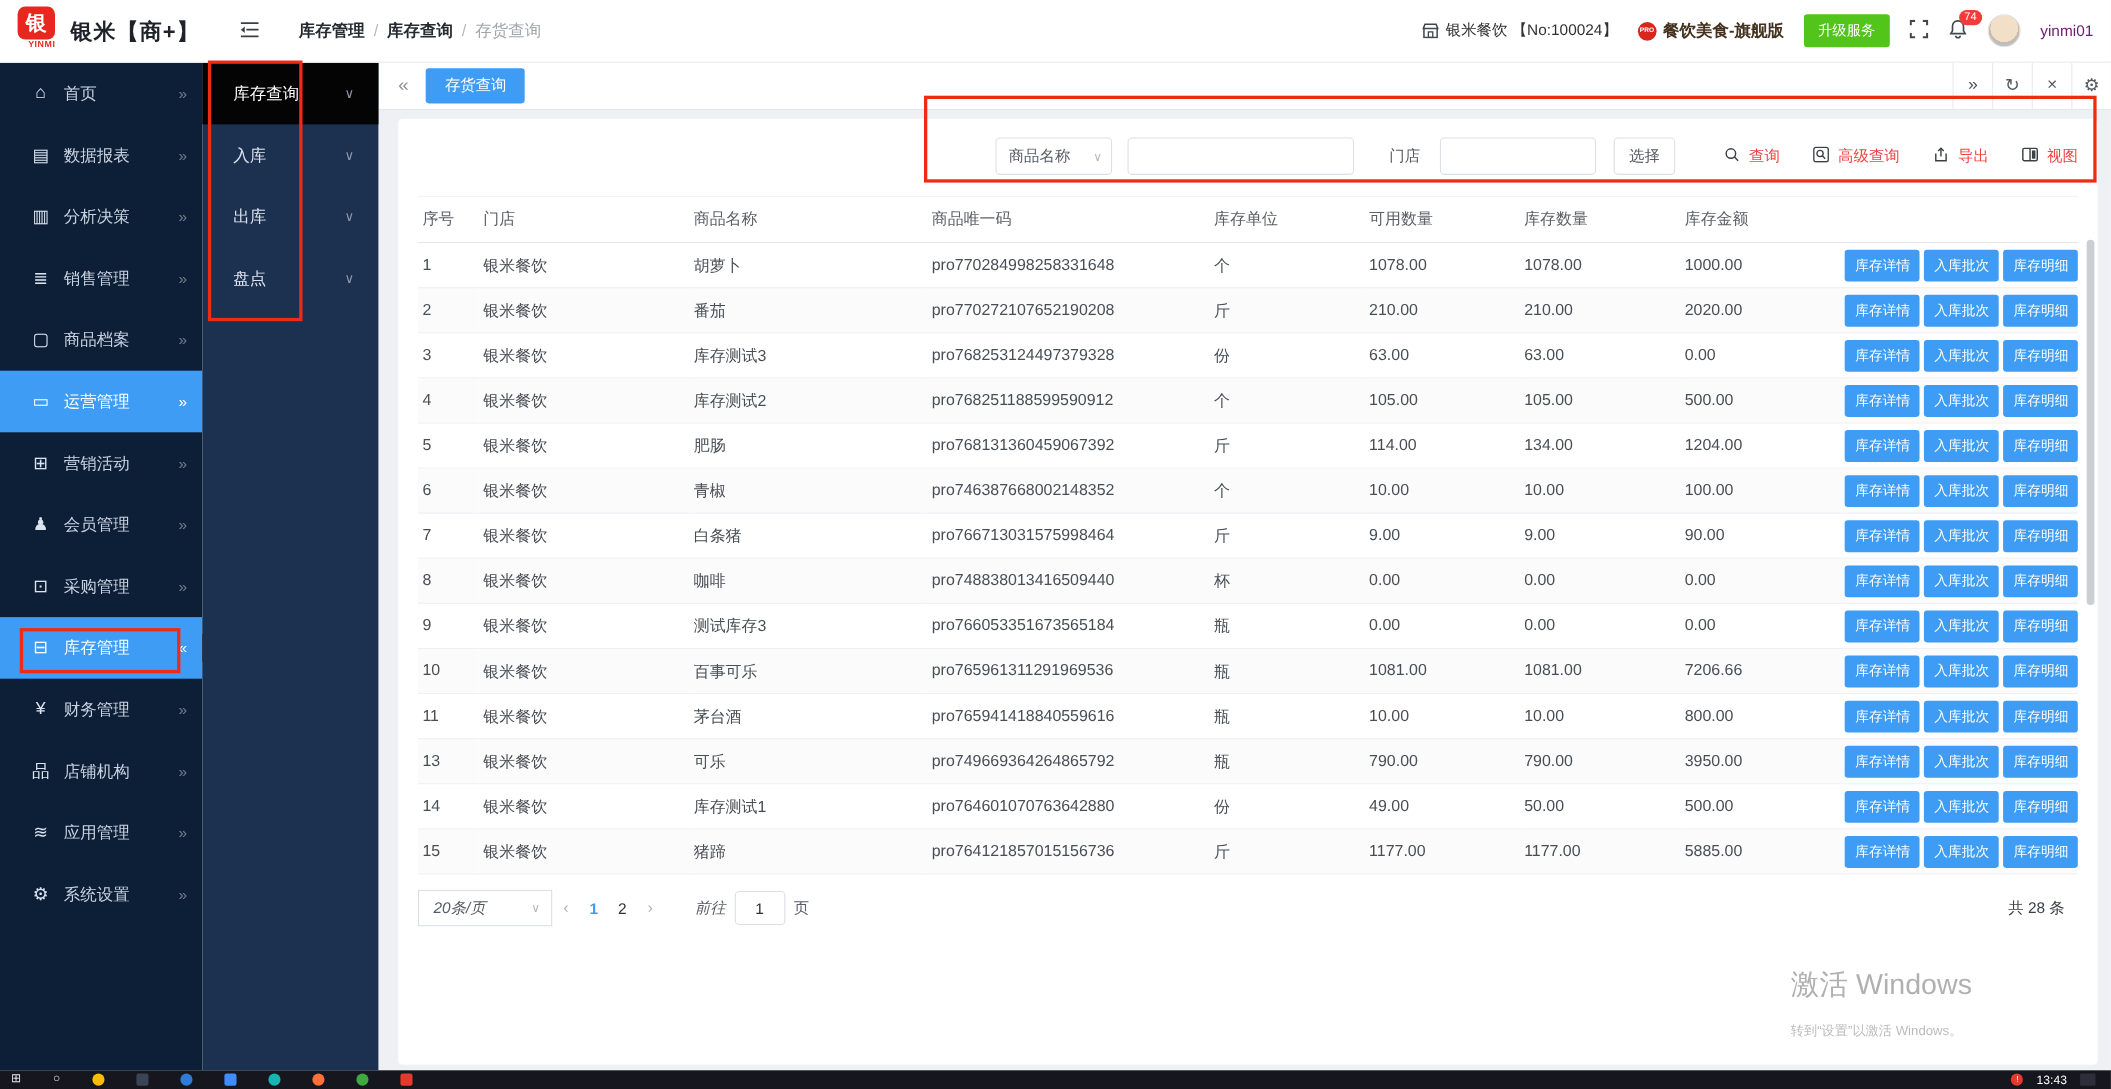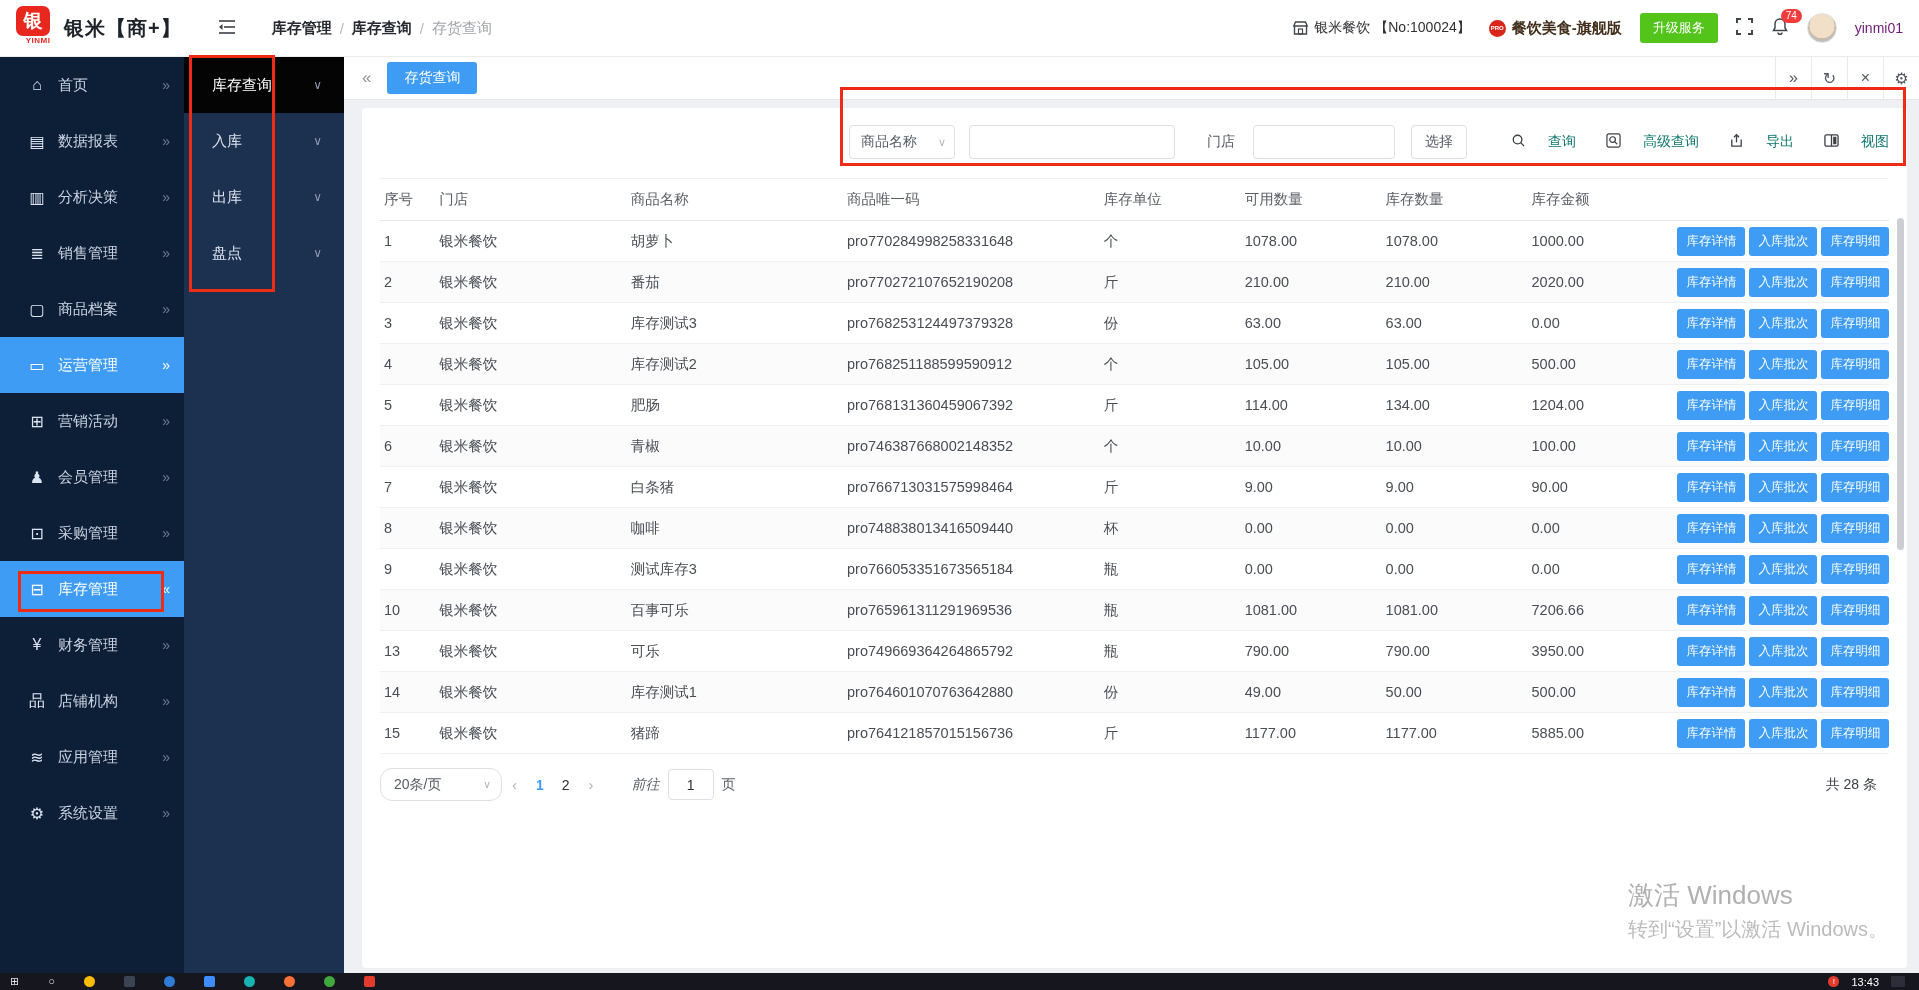--- a/index.html
+++ b/index.html
@@ -69,49 +69,49 @@
     align-items:center; padding:0 8px 0 11px; color:#565b63; font-size:14px; cursor:pointer; }
   .f-select .chev { margin-left:auto; color:#b4b7bd; font-size:11px; }
   .f-input { height:34px; border:1px solid #dcdfe6; border-radius:4px; font-family:inherit;
     font-size:14px; padding:0 10px; color:#303133; }
   .f-input.w1 { width:206px; }
   .f-input.w2 { width:142px; margin-left:4px; }
   .f-label { color:#565b63; font-size:14px; margin-left:18px; }
   .f-btn { height:34px; padding:0 13px; background:#fff; border:1px solid #dcdfe6; border-radius:4px;
     color:#565b63; font-size:14px; cursor:pointer; font-family:inherit; margin-left:2px; }
   .f-actions { display:flex; align-items:center; gap:30px; margin-left:30px; }
-  .f-action { display:flex; align-items:center; gap:22px; color:#0f766e; font-size:14px; cursor:pointer; }
+  .f-action { display:flex; align-items:center; gap:8px; color:#ef4444; font-size:14px; cursor:pointer; }
   
   table { width:100%; border-collapse:collapse; margin-top:16px; table-layout:fixed; }
   th { font-weight:normal; color:#5c6066; font-size:14.5px; text-align:left; height:42px;
     border-top:1px solid #f0f1f4; border-bottom:1px solid #e4e7ed; padding:0 4px;margin-left:12px; }
   td { font-size:14.5px; color:#494e54; height:41px; border-bottom:1px solid #eef0f4; padding:0 4px;
     overflow:hidden; white-space:nowrap; }
   tbody tr:nth-child(even) { background:#fbfbfc; }
   .col0{width:55px;} .col1{width:190px;} .col2{width:215px;} .col3{width:255px;}
   .col4{width:140px;} .col5{width:140px;} .col6{width:145px;} .col7{width:145px;} .col8{width:214px;}
   .row-actions { display:flex; gap:4px; justify-content:flex-start; }
   .ra-btn { background:#3e9cf5; color:#fff; border:none; font-size:12.5px; padding:6px 9px;
     border-radius:3px; cursor:pointer; font-family:inherit; white-space:nowrap; }
   
   .pagination { display:flex; align-items:center; margin-top:14px; font-size:14px; color:#5c6066; }
-  .pg-size { width:122px; height:33px; border:1px solid #dcdfe6; border-radius:12px; display:flex;
-    align-items:center; padding:0 10px 0 13px; cursor:pointer; color:#565b63; }
+  .pg-size { width:122px; height:33px; border:1px solid #dcdfe6; border-radius:0; display:flex;
+    align-items:center; padding:0 10px 0 13px; cursor:pointer; color:#565b63;font-style:italic; }
   .pg-size .chev { margin-left:auto; color:#b4b7bd; font-size:11px; }
   .pg-arrow { color:#aeb1b7; margin:0 10px; font-size:15px; cursor:pointer; }
   .pg-num { margin:0 9px; cursor:pointer; color:#2d3137; }
   .pg-num.active { color:#3e9cf5; font-weight:bold; }
   .pg-goto { margin-left:28px;font-style:italic; }
   .pg-input { width:46px; height:31px; border:1px solid #dcdfe6; border-radius:4px; text-align:center;
     font-size:14px; margin:0 8px; font-family:inherit; color:#303133; }
   .pg-total { margin-left:auto; color:#3c4046; padding-right:12px; }
   
   .watermark { position:absolute; left:1628px; top:878px; z-index:20; color:rgba(150,150,150,.75); }
   .watermark .w1 { font-size:26px; }
-  .watermark .w2 { font-size:20px; margin-top:3px; color:rgba(150,150,150,.65); }
+  .watermark .w2 { font-size:12px; margin-top:16px; color:rgba(150,150,150,.65); }
   .scroll-thumb { position:absolute; left:1897px; top:218px; width:7px; height:332px;
     background:#ccced3; border-radius:4px; z-index:15; }
   .anno { position:absolute; border:3px solid #ee2b15; z-index:50; pointer-events:none; }
   .anno-submenu { left:189px; top:55px; width:86px; height:237px; }
   .anno-sideitem { left:18px; top:571px; width:146px; height:41px; }
   .anno-filter { left:840px; top:87px; width:1066px; height:79px; }
   
   .taskbar { position:absolute; left:0; bottom:0; width:1919px; height:17px; background:#16161f;
     display:flex; align-items:center; z-index:60; }
   .tb-left { display:flex; align-items:center; gap:29px; padding-left:10px; }
@@ -521,20 +521,37 @@
             <td>7206.66</td>
             <td>
               <div class="row-actions">
                 <button class="ra-btn">库存详情</button>
                 <button class="ra-btn">入库批次</button>
                 <button class="ra-btn">库存明细</button>
               </div>
             </td>
           </tr>
           <tr>
+            <td>11</td>
+            <td>银米餐饮</td>
+            <td>茅台酒</td>
+            <td>pro765941418840559616</td>
+            <td>瓶</td>
+            <td>10.00</td>
+            <td>10.00</td>
+            <td>800.00</td>
+            <td>
+              <div class="row-actions">
+                <button class="ra-btn">库存详情</button>
+                <button class="ra-btn">入库批次</button>
+                <button class="ra-btn">库存明细</button>
+              </div>
+            </td>
+          </tr>
+          <tr>
             <td>13</td>
             <td>银米餐饮</td>
             <td>可乐</td>
             <td>pro749669364264865792</td>
             <td>瓶</td>
             <td>790.00</td>
             <td>790.00</td>
             <td>3950.00</td>
             <td>
               <div class="row-actions">

